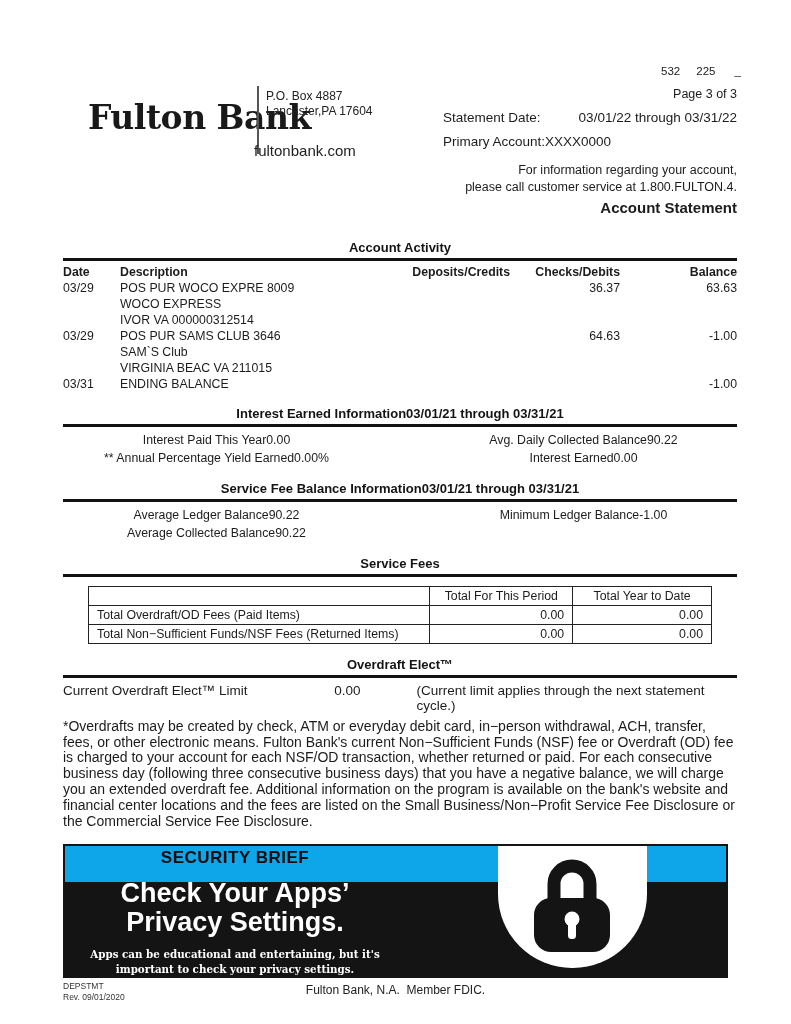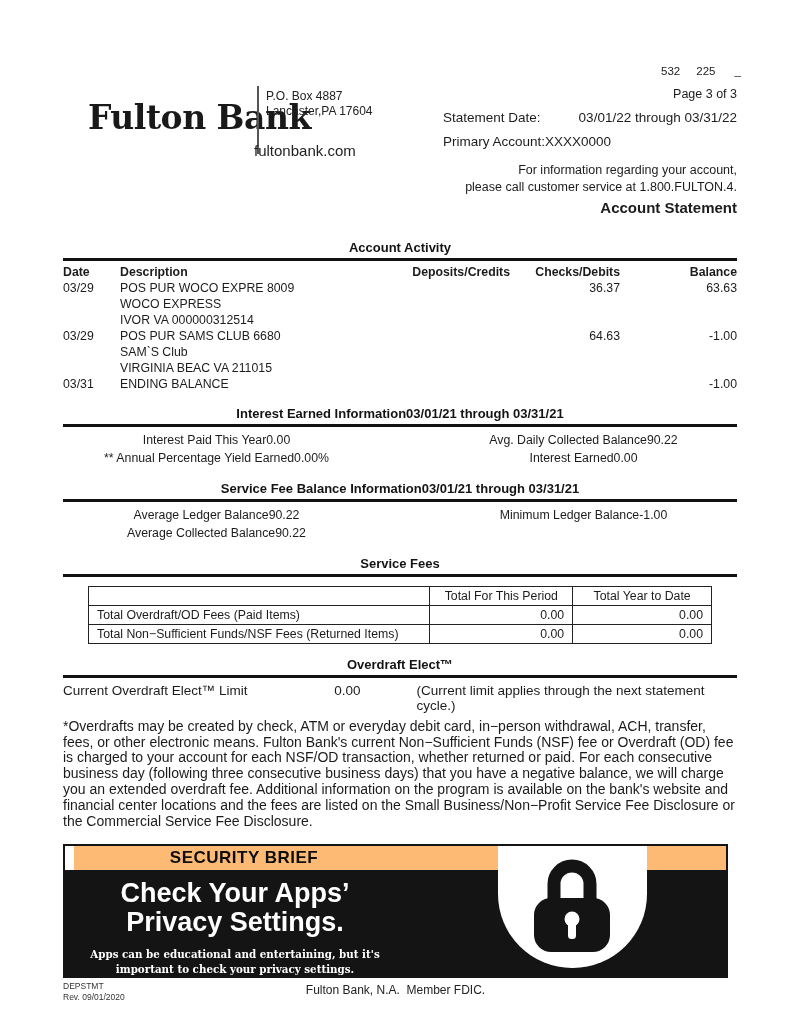--- a/index.html
+++ b/index.html
@@ -48,21 +48,21 @@
   table.fees col.c1 { width:342px; } table.fees col.c2 { width:143px; } table.fees col.c3 { width:139px; }
 
   
   .od-row { display:flex; margin-top:5px; font-size:13.5px; align-items:baseline; }
   .od-left { width:307px; display:flex; justify-content:space-between; }
   .od-note { margin-left:56px; }
   .disclosure { margin-top:6px; font-size:14px; line-height:1.13; color:#1b1b1b; }
 
   
   .banner { position:relative; margin-top:15px; width:665px; height:134px; background:#fff; border:2px solid #141414; overflow:hidden; }
-  .banner-strip { position:absolute; left:9px; top:0; right:0; height:24px; background:#fdba74; }
+  .banner-strip { position:absolute; left:0; top:0; right:0; height:36px; background:#0ea5e9; }
   .banner-title { width:340px; text-align:center; font-weight:700; font-size:17px; letter-spacing:0.5px; line-height:24px; color:#0d0d0d; }
   .banner-body { position:absolute; left:0; top:24px; right:0; bottom:0; background:#141414; color:#fff; }
   .headline { width:340px; text-align:center; margin-top:9px; font-family:Liberation Sans, sans-serif; font-weight:700; font-size:27px; line-height:1.06; }
   .banner-small { width:340px; text-align:center; margin-top:10px; font-family:"DejaVu Serif", serif; font-weight:700; font-size:10.3px; line-height:1.5; }
   .lock-u { position:absolute; left:433px; top:0; width:149px; height:122px; background:#fff; border-radius:0 0 74px 74px; z-index:2; }
   .lock-u svg { position:absolute; left:32px; top:6px; }
 
   
   .footer-code { position:absolute; left:63px; top:981px; font-size:8.5px; line-height:1.25; color:#333; }
   .footer-center { position:absolute; left:0; right:0; top:983px; text-align:center; font-size:12px; white-space:pre; color:#222; }
@@ -116,21 +116,21 @@
         <div>IVOR VA 000000312514</div>
       </div>
       <div class="num"></div>
       <div class="num">36.37</div>
       <div class="num">63.63</div>
     </div>
 
     <div class="aa-grid aa-row">
       <div>03/29</div>
       <div class="aa-desc">
-        <div>POS PUR SAMS CLUB 6680</div>
+        <div>POS PUR SAMS CLUB 3646</div>
         <div>SAM`S Club</div>
         <div>VIRGINIA BEAC VA 211015</div>
       </div>
       <div class="num"></div>
       <div class="num">64.63</div>
       <div class="num">-1.00</div>
     </div>
 
     <div class="aa-grid aa-row">
       <div>03/31</div>

